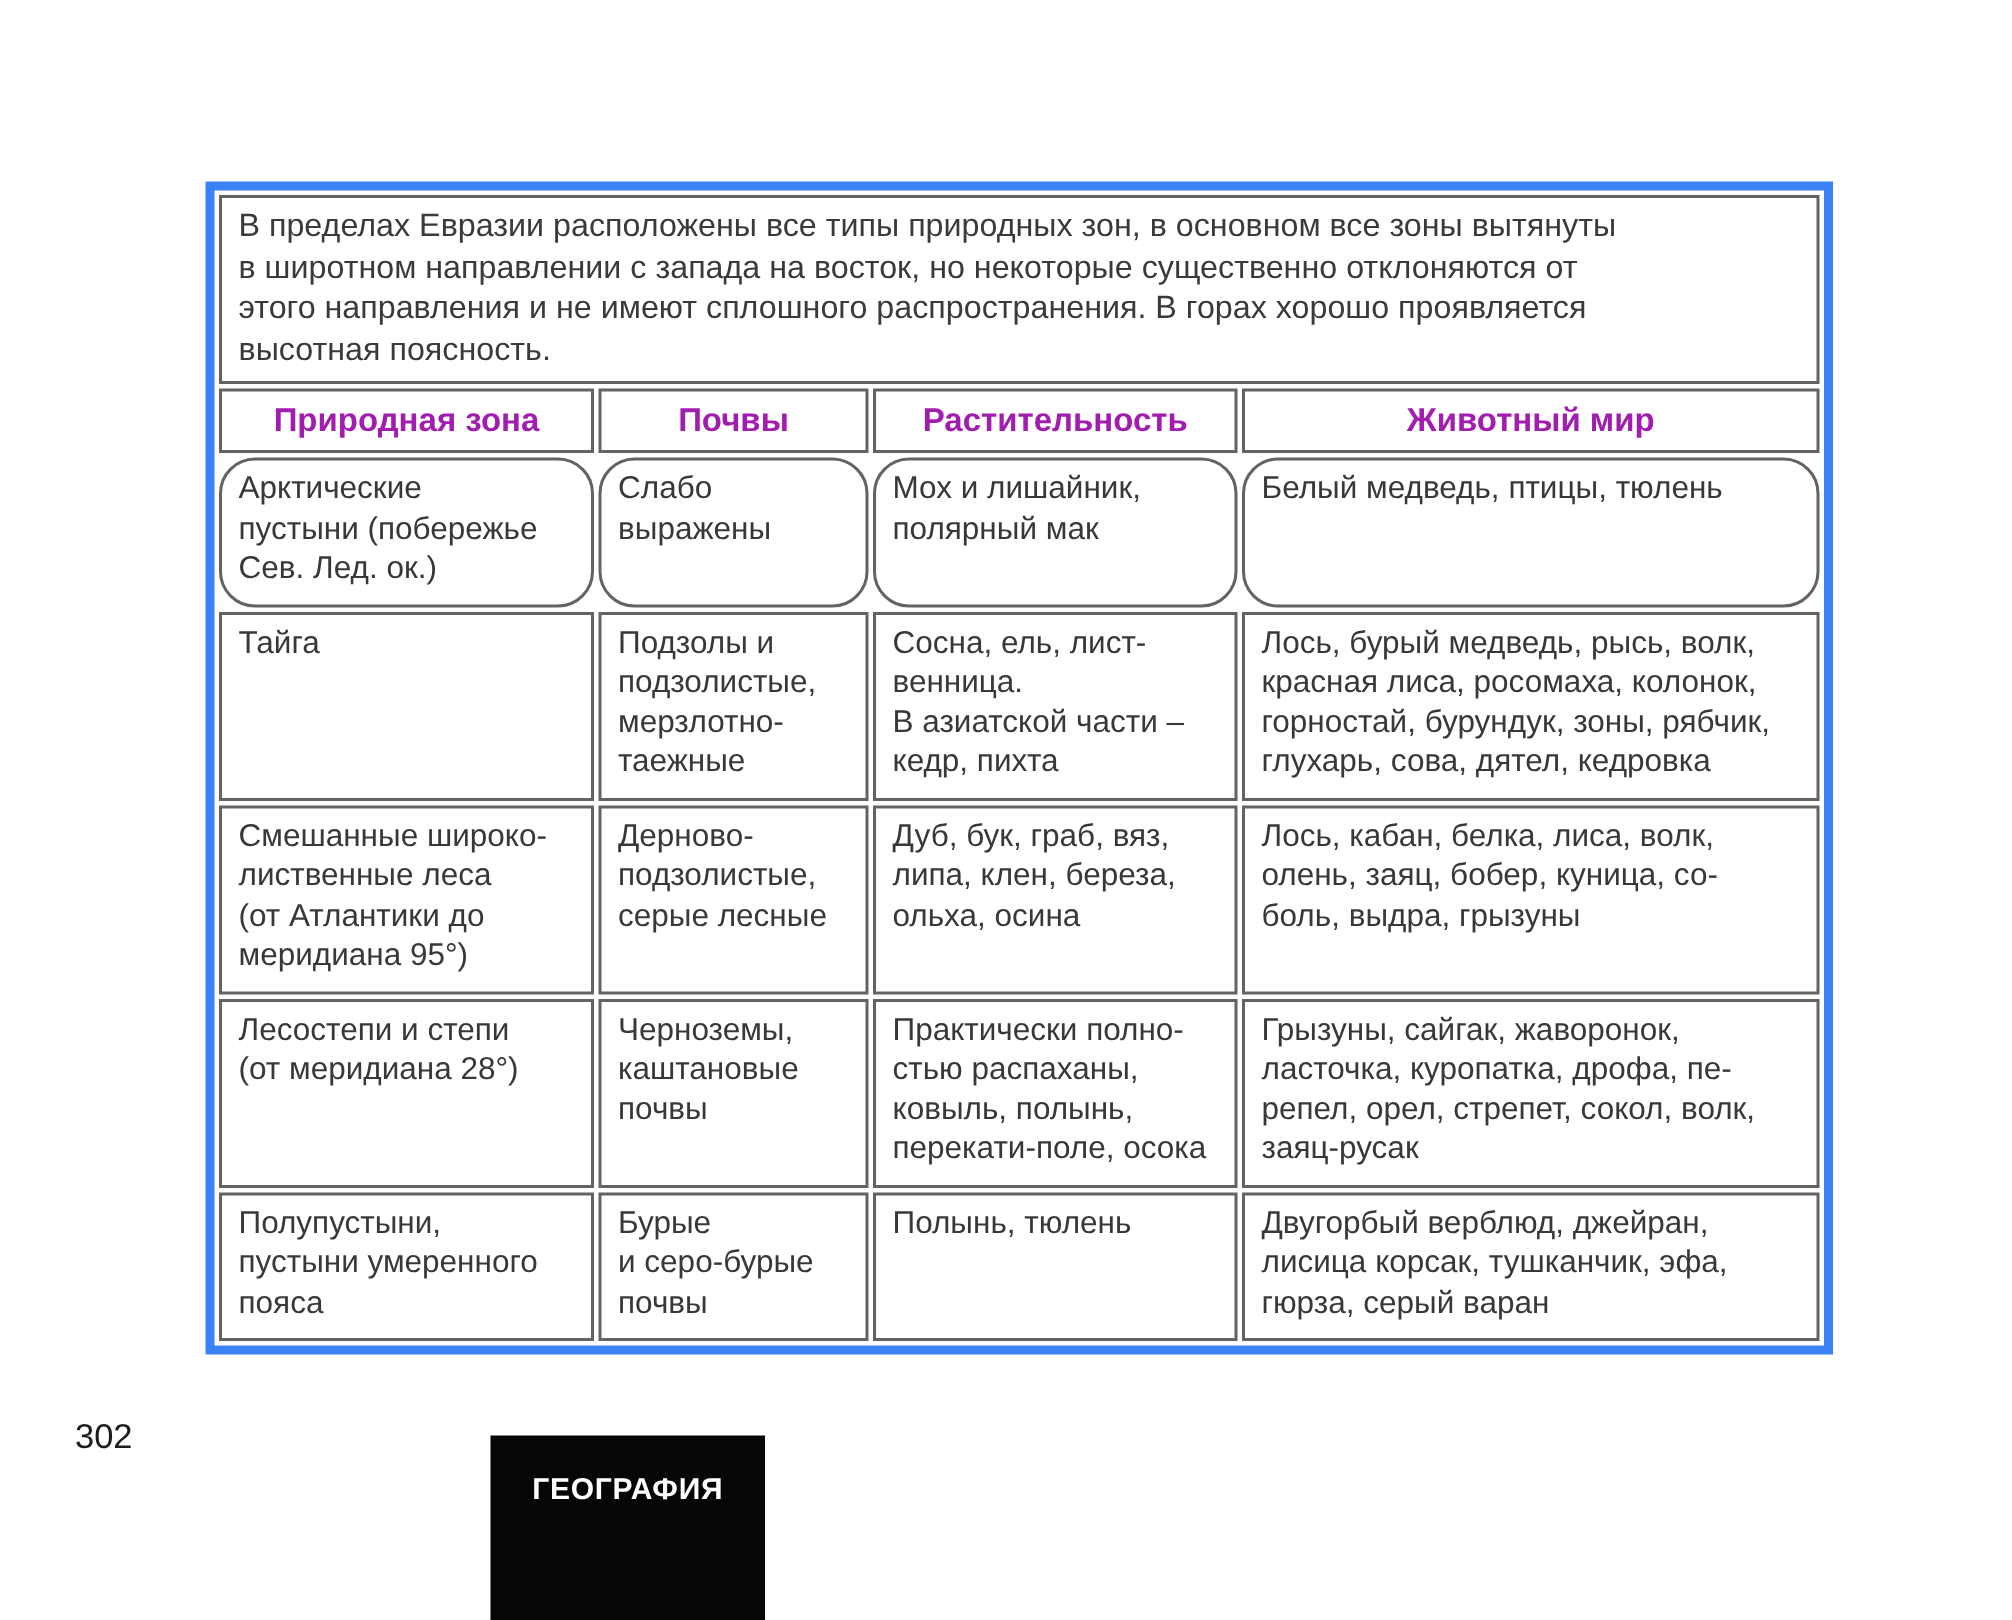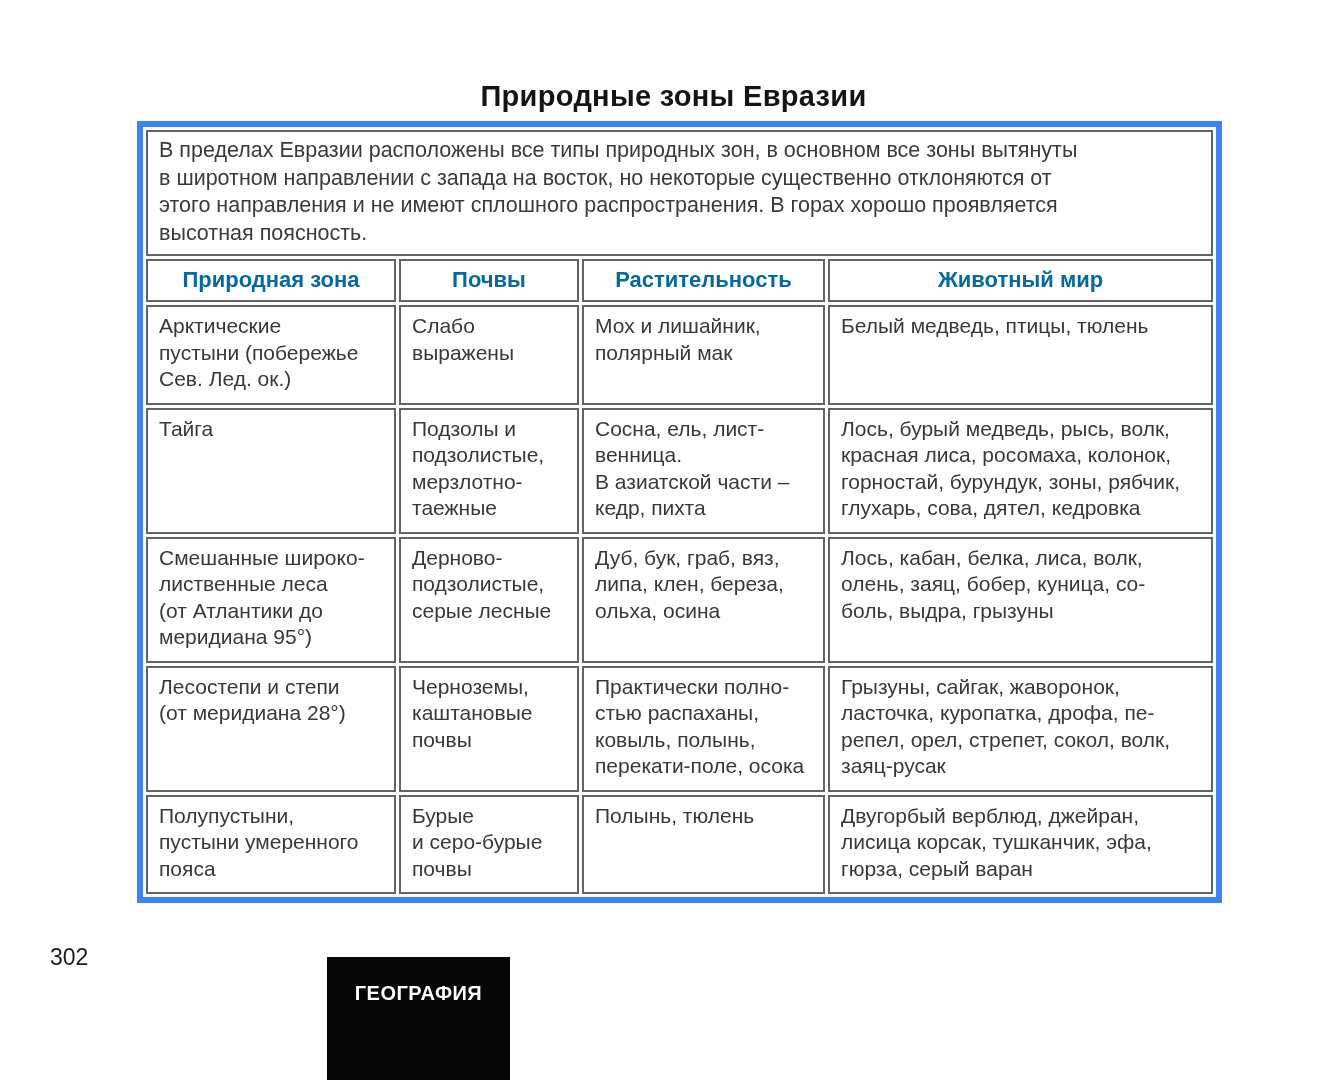--- a/index.html
+++ b/index.html
@@ -49,33 +49,33 @@
   td.intro-cell {
     font-size: 21.5px;
     line-height: 27.5px;
     color: #3a3a3a;
     padding: 5px 10px 7px 11px;
     white-space: pre-line;
   }
   th.col-header {
     font-size: 22px;
     font-weight: bold;
-    color: #0369a1;
+    color: #a21caf;
     text-align: center;
     padding: 6px 4px 7px 4px;
     line-height: 26px;
   }
   td.cell {
     font-size: 21px;
     line-height: 26.5px;
     color: #383838;
     padding: 6px 8px 10px 11px;
     white-space: pre-line;
   }
-  tr.r1 td { height: 87px; }
+  tr.r1 td { height: 87px; border-radius: 24px; }
   tr.r2 td { height: 120px; }
   tr.r3 td { height: 120px; }
   tr.r4 td { height: 119px; }
   tr.r5 td { height: 115px; }
   tr.r6 td { height: 90px; }
   .page-number {
     position: absolute;
     left: 50px;
     top: 944px;
     font-size: 23px;
@@ -97,21 +97,20 @@
     font-size: 20px;
     font-weight: 800;
     letter-spacing: 0.5px;
   }
 </style>
 </head>
 <body>
 
 <div id="page">
 
-  <div class="page-title">Природные зоны Евразии</div>
 
   <div class="table-wrap">
     <table class="zones">
       <colgroup>
         <col style="width:250px">
         <col style="width:180px">
         <col style="width:243px">
         <col style="width:385px">
       </colgroup>
       <tbody>

